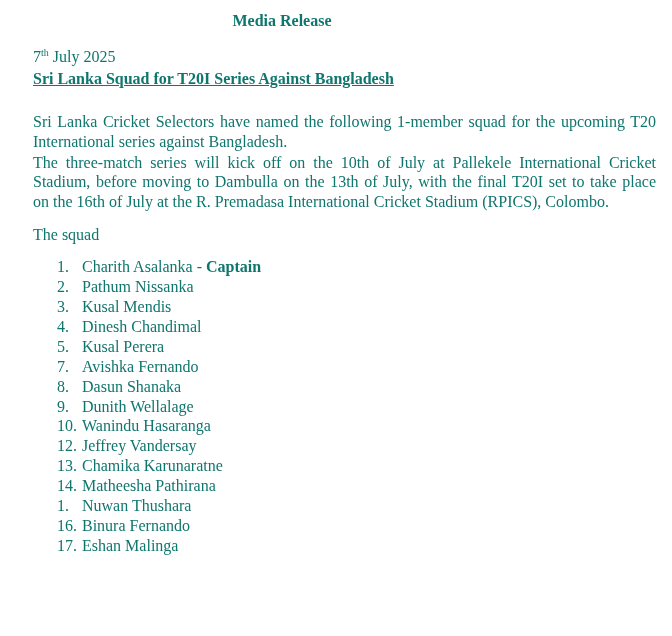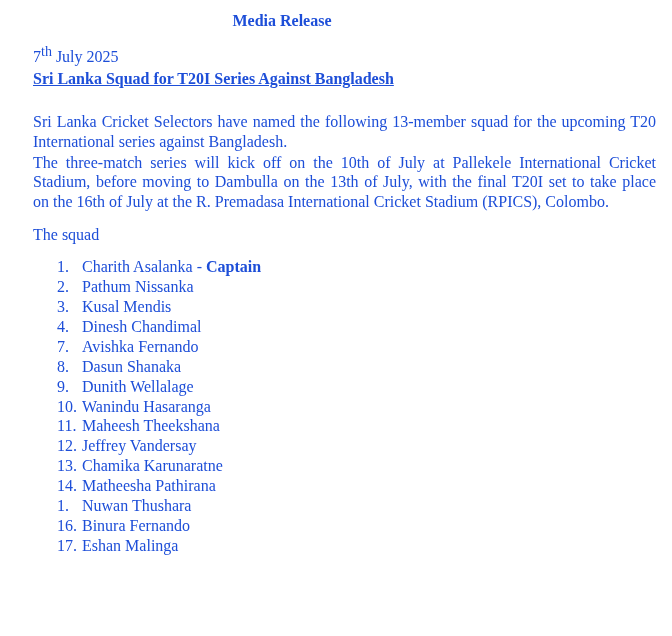--- a/index.html
+++ b/index.html
@@ -6,37 +6,37 @@
     margin: 0;
     padding: 0;
     background: #ffffff;
   }
   .page {
     position: relative;
     width: 672px;
     height: 636px;
     box-sizing: border-box;
     background: #ffffff;
-    color: #1d4ed8;
+    color: #0f766e;
     font-family: "Liberation Serif", "DejaVu Serif", serif;
     font-size: 16px;
     line-height: 19.9px;
     padding: 11px 16px 0 33px;
     overflow: hidden;
   }
   .doc-title {
     font-weight: bold;
     text-align: center;
     padding-right: 125px; 
   }
   .doc-date {
     margin-top: 16px;
   }
   .doc-date sup {
-    font-size: 14px;
+    font-size: 10px;
     line-height: 0;
     vertical-align: super;
   }
   .doc-heading {
     margin-top: 2px;
     font-weight: bold;
     text-decoration: underline;
   }
   .para {
     margin-top: 23px;
@@ -78,42 +78,42 @@
 
 <div class="page">
 
   <div class="doc-title">Media Release</div>
 
   <div class="doc-date"><span>7</span><sup>th</sup><span> July 2025</span></div>
 
   <div class="doc-heading">Sri Lanka Squad for T20I Series Against Bangladesh</div>
 
   <div class="para" data-para="0">
-      <div class="line jl">Sri Lanka Cricket Selectors have named the following 13-member squad for the upcoming T20</div>
+      <div class="line jl">Sri Lanka Cricket Selectors have named the following 1-member squad for the upcoming T20</div>
       <div class="line">International series against Bangladesh.</div>
     </div>
 
   <div class="para" data-para="1">
       <div class="line jl">The three-match series will kick off on the 10th of July at Pallekele International Cricket</div>
       <div class="line jl">Stadium, before moving to Dambulla on the 13th of July, with the final T20I set to take place</div>
       <div class="line">on the 16th of July at the R. Premadasa International Cricket Stadium (RPICS), Colombo.</div>
     </div>
 
   <div class="squad-label">The squad</div>
 
   <ol class="squad-list" id="squad-list">
       <li><span class="num">1.</span><span>Charith Asalanka</span><span> - </span><span class="role">Captain</span></li>
       <li><span class="num">2.</span><span>Pathum Nissanka</span></li>
       <li><span class="num">3.</span><span>Kusal Mendis</span></li>
       <li><span class="num">4.</span><span>Dinesh Chandimal</span></li>
+      <li><span class="num">5.</span><span>Kusal Perera</span></li>
       <li><span class="num">7.</span><span>Avishka Fernando</span></li>
       <li><span class="num">8.</span><span>Dasun Shanaka</span></li>
       <li><span class="num">9.</span><span>Dunith Wellalage</span></li>
       <li><span class="num">10.</span><span>Wanindu Hasaranga</span></li>
-      <li><span class="num">11.</span><span>Maheesh Theekshana</span></li>
       <li><span class="num">12.</span><span>Jeffrey Vandersay</span></li>
       <li><span class="num">13.</span><span>Chamika Karunaratne</span></li>
       <li><span class="num">14.</span><span>Matheesha Pathirana</span></li>
       <li><span class="num">1.</span><span>Nuwan Thushara</span></li>
       <li><span class="num">16.</span><span>Binura Fernando</span></li>
       <li><span class="num">17.</span><span>Eshan Malinga</span></li>
     </ol>
 
 </div>
 

